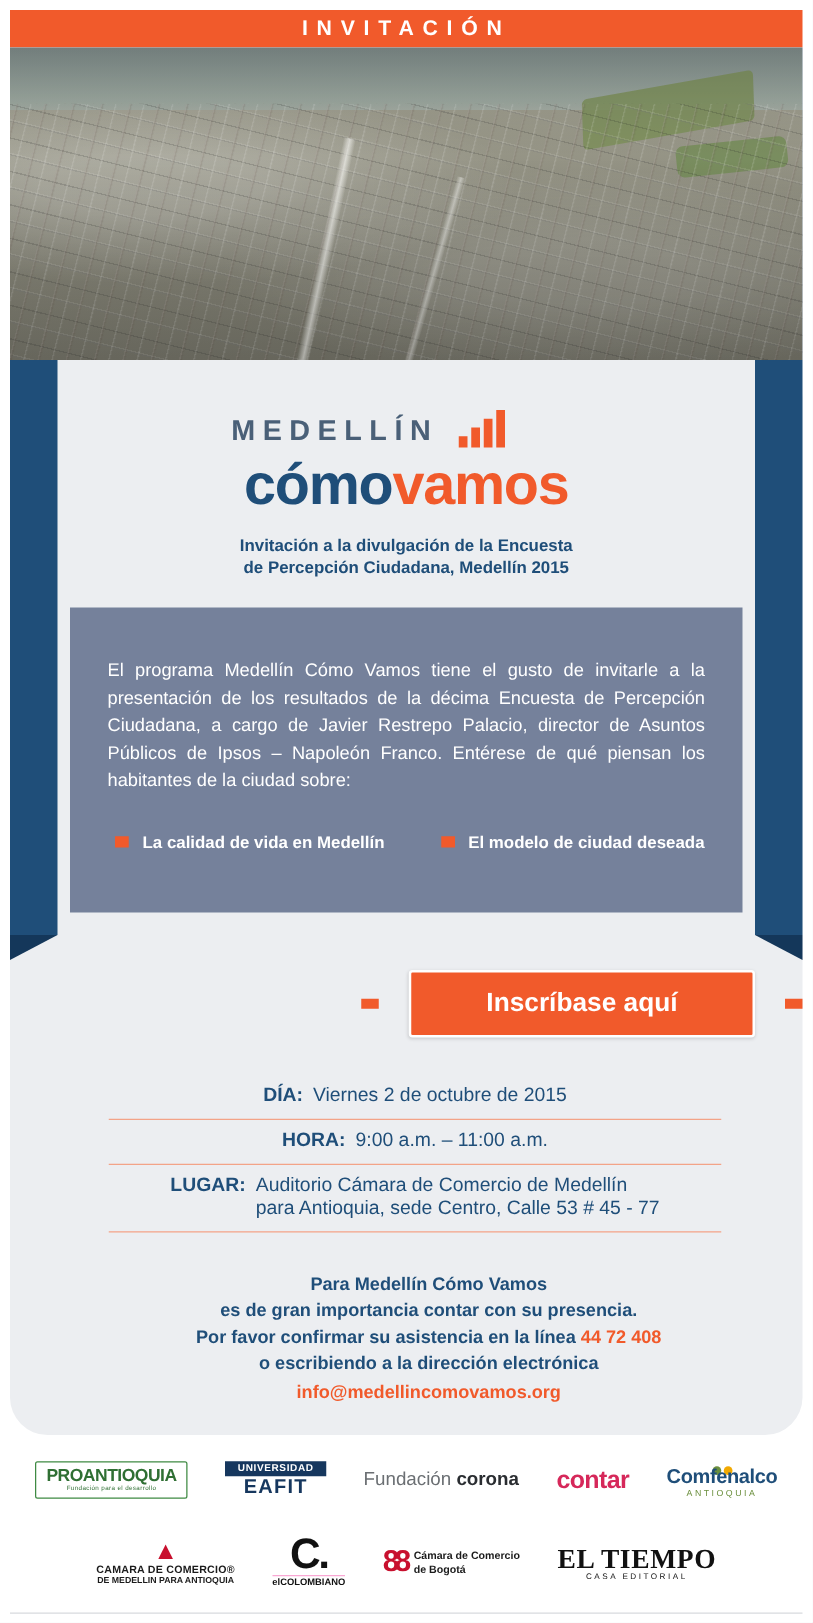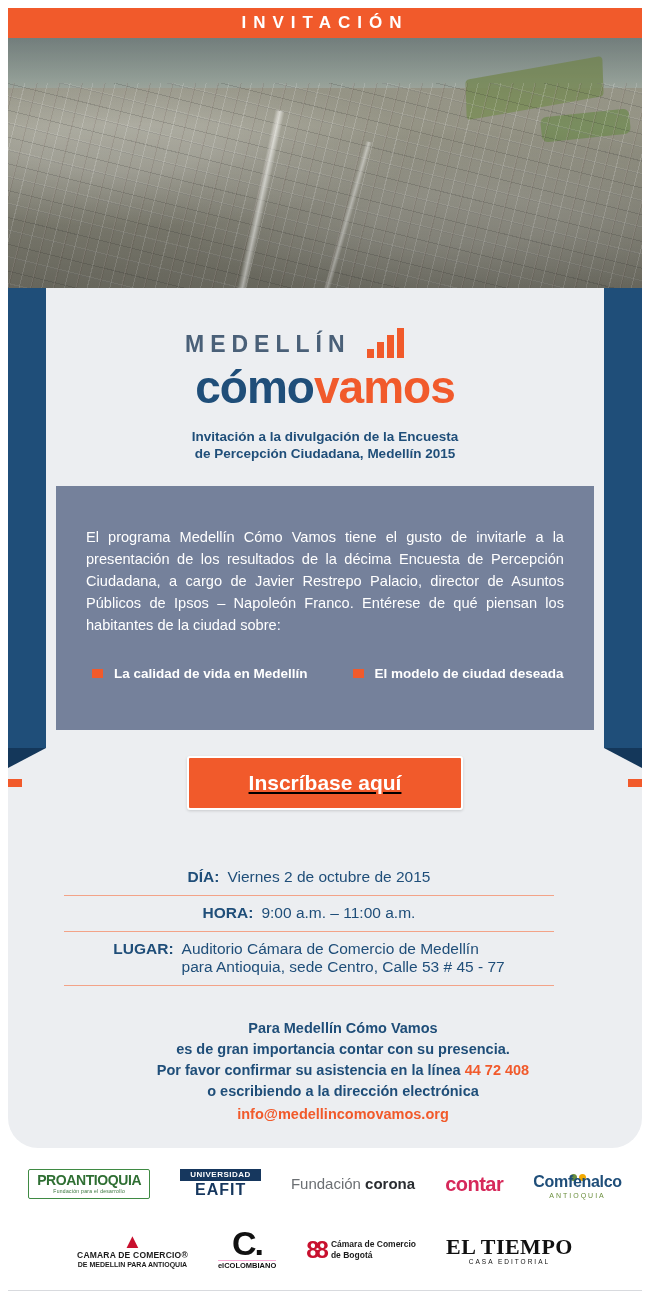--- a/index.html
+++ b/index.html
@@ -241,26 +241,25 @@
     height: 9px;
     background: #f15a2b;
     margin-right: 11px;
     display: inline-block;
   }
 
   
   .cta-row {
     position: absolute;
     left: 0;
-    top: 468px;
+    top: 488px;
     width: 100%;
     display: flex;
     align-items: center;
-    justify-content: space-between;
-    text-decoration: underline;
+    justify-content: flex-end;
   }
   .cta-dash {
     width: 14px;
     height: 8px;
     background: #f15a2b;
   }
   .cta-button {
     background: #f15a2b;
     color: #ffffff;
     font-size: 21px;
@@ -269,21 +268,21 @@
     margin: 0 24px;
     border: 2px solid #ffffff;
     border-radius: 3px;
     cursor: pointer;
     box-shadow: 0 1px 3px rgba(0,0,0,0.15);
   }
 
   
   .details {
     position: absolute;
-    left: 56px;
+    left: 79px;
     top: 572px;
     width: 490px;
     color: #1f4e79;
   }
   .detail-row {
     border-bottom: 1px solid #f3a388;
     padding: 8px 0 9px 0;
     font-size: 15.5px;
     display: flex;
     justify-content: center;

